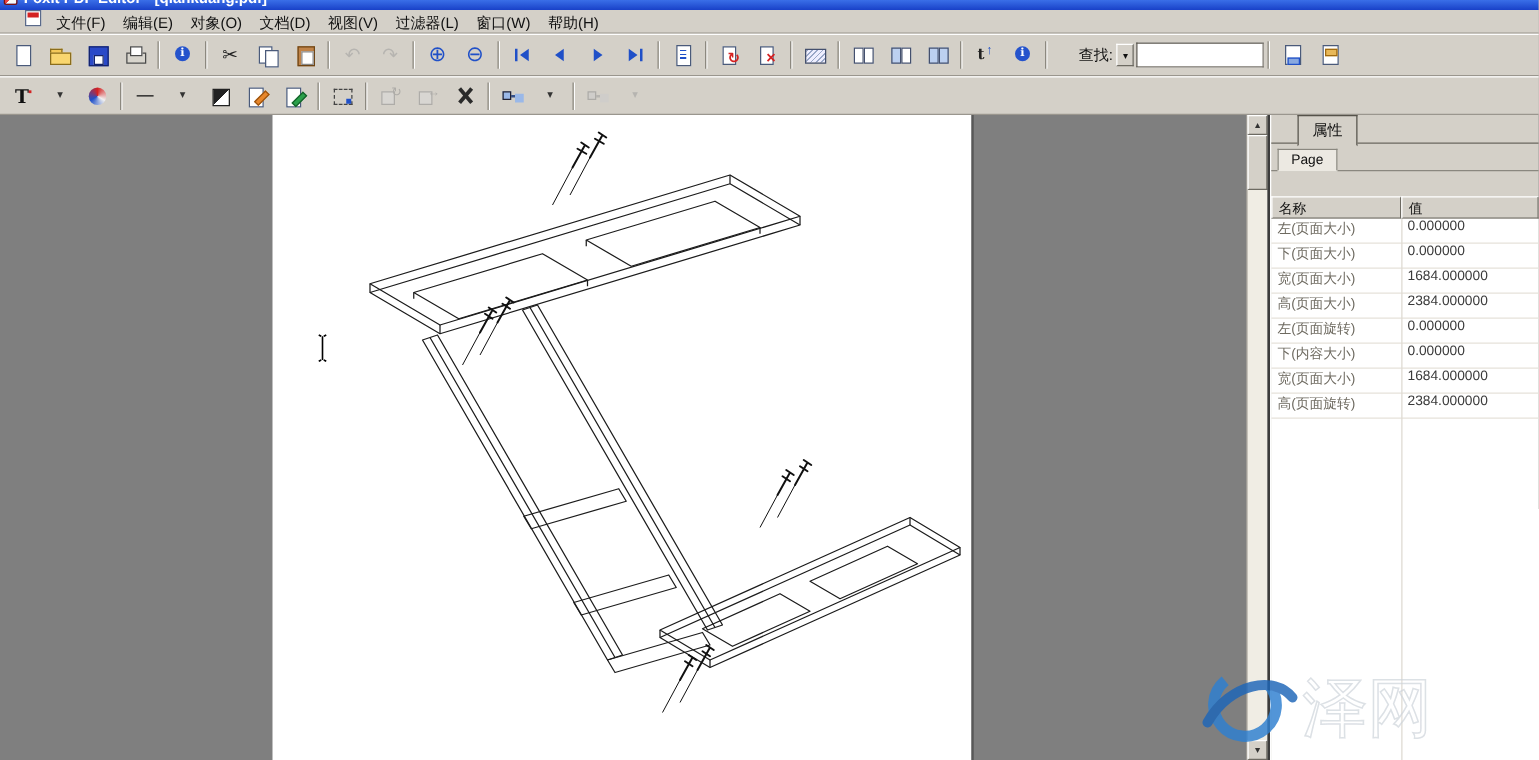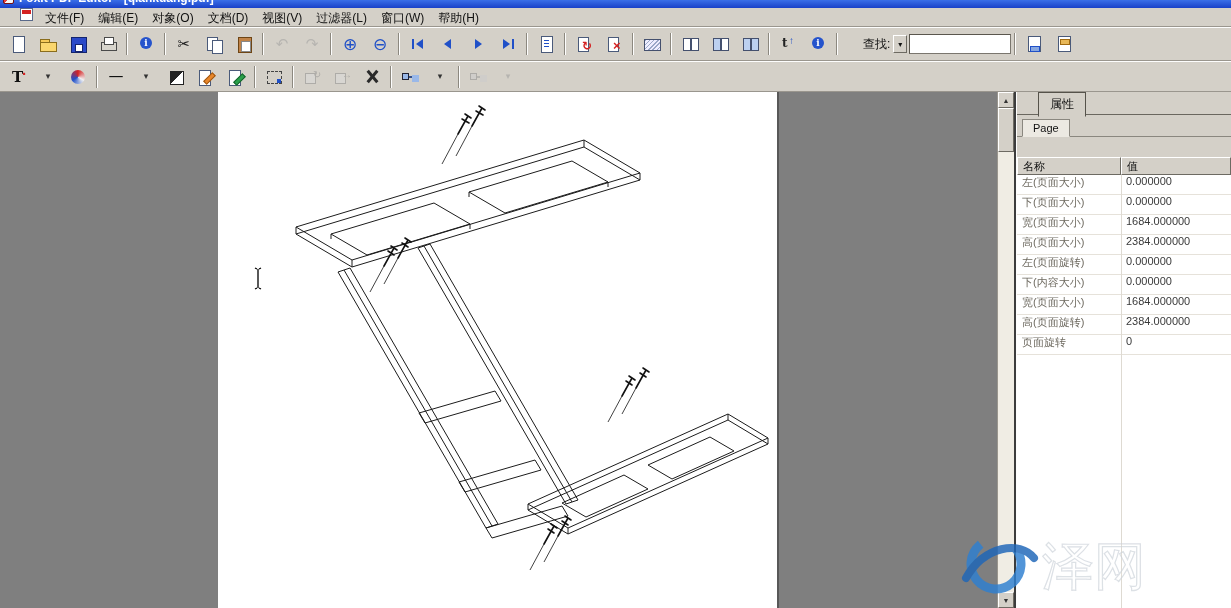--- a/index.html
+++ b/index.html
@@ -421,24 +421,20 @@
           <div class="pvalue">0.000000</div>
         </div>
         <div class="prow">
           <div class="pname">宽(页面大小)</div>
           <div class="pvalue">1684.000000</div>
         </div>
         <div class="prow">
           <div class="pname">高(页面旋转)</div>
           <div class="pvalue">2384.000000</div>
         </div>
-        <div class="prow">
-          <div class="pname">页面旋转</div>
-          <div class="pvalue">0</div>
-        </div>
       </div>
   </div>
 
 </div>
 
 <div class="watermark">
   <svg viewBox="0 0 220 92" width="220" height="92">
     <g opacity="0.9">
       <circle cx="48" cy="48" r="25" fill="none" stroke="#2f80d0" stroke-width="9" stroke-dasharray="118 40" transform="rotate(-40 48 48)"></circle>
       <path d="M18,62 C36,30 72,24 86,42" fill="none" stroke="#1f66b8" stroke-width="8" stroke-linecap="round"></path>

